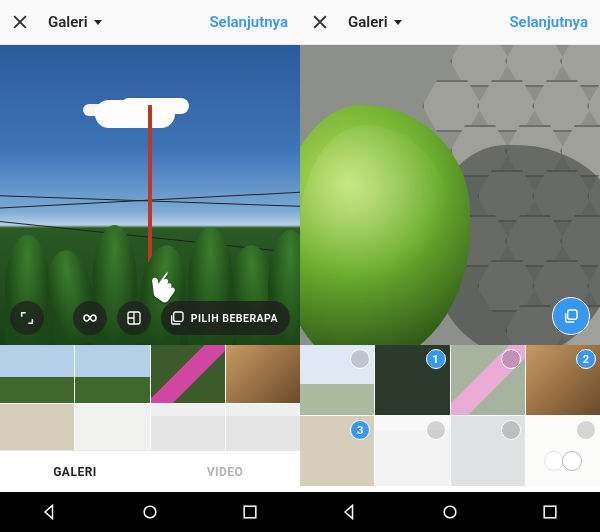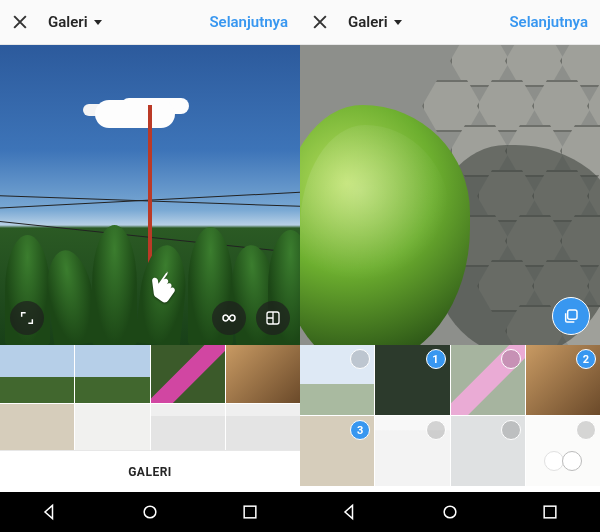--- a/index.html
+++ b/index.html
@@ -105,36 +105,44 @@
         <svg width="18" height="18" viewBox="0 0 24 24" fill="none" stroke="#fff" stroke-width="2">
             <path d="M6 12c0-2 1.6-4 4-4 3 0 5 8 8 8 2.4 0 4-2 4-4s-1.6-4-4-4c-3 0-5 8-8 8-2.4 0-4-2-4-4z" transform="translate(-2 0)"></path>
           </svg>
       </div>
       <div class="round-btn">
         <svg width="16" height="16" viewBox="0 0 24 24" fill="none" stroke="#fff" stroke-width="2">
             <rect x="3" y="3" width="18" height="18" rx="3"></rect>
             <path d="M12 3v18 M3 12h9"></path>
           </svg>
       </div>
+      <div class="pill">
+        <svg class="layers-icon" viewBox="0 0 24 24" fill="none" stroke="#fff" stroke-width="2">
+            <rect x="7" y="3" width="14" height="14" rx="3"></rect>
+            <path d="M4 8v11a2 2 0 0 0 2 2h11"></path>
+          </svg>
+        <span>PILIH BEBERAPA</span>
+      </div>
     </div>
   </div>
 
   <div class="grid">
     <div class="thumb t-sky"></div>
     <div class="thumb t-sky"></div>
     <div class="thumb t-mag"></div>
     <div class="thumb t-brown"></div>
     <div class="thumb t-beige"></div>
     <div class="thumb t-white"></div>
     <div class="thumb t-chat"></div>
     <div class="thumb t-chat"></div>
   </div>
 
   <div class="tabs">
     <div class="tab active">GALERI</div>
+    <div class="tab">VIDEO</div>
   </div>
 
   <div class="navbar">
     <svg class="nav-ic" viewBox="0 0 24 24" fill="none" stroke="#fff" stroke-width="1.8">
         <path d="M15 4 L6 12 L15 20 Z" fill="none"></path>
       </svg>
     <svg class="nav-ic" viewBox="0 0 24 24" fill="none" stroke="#fff" stroke-width="1.8">
         <circle cx="12" cy="12" r="7"></circle>
       </svg>
     <svg class="nav-ic" viewBox="0 0 24 24" fill="none" stroke="#fff" stroke-width="1.8">

